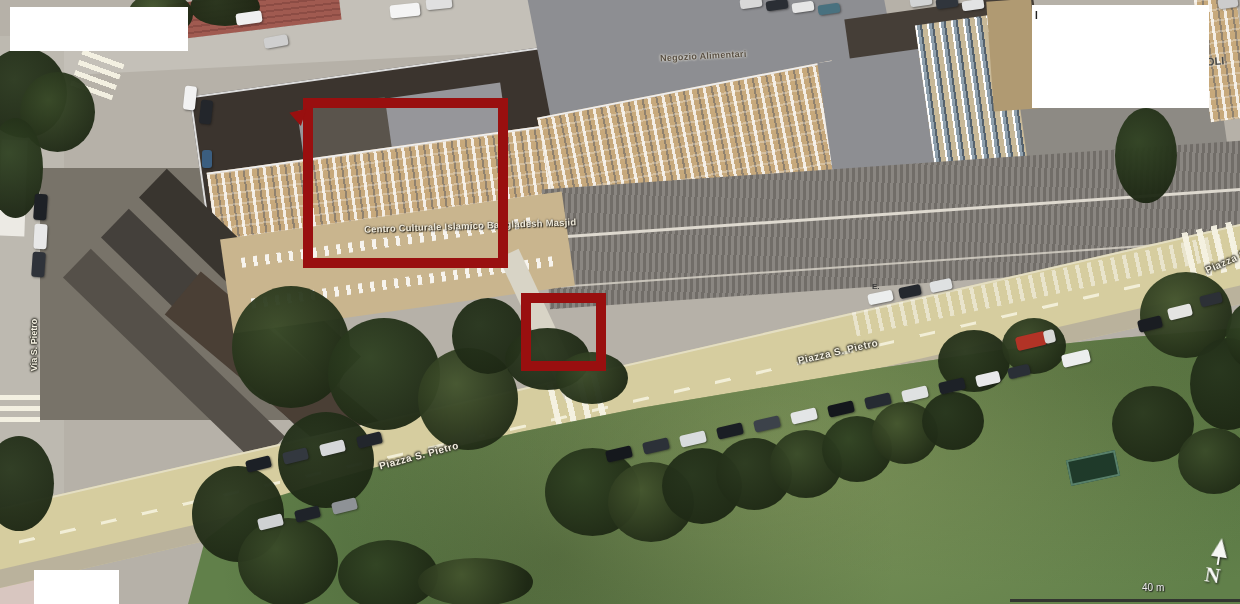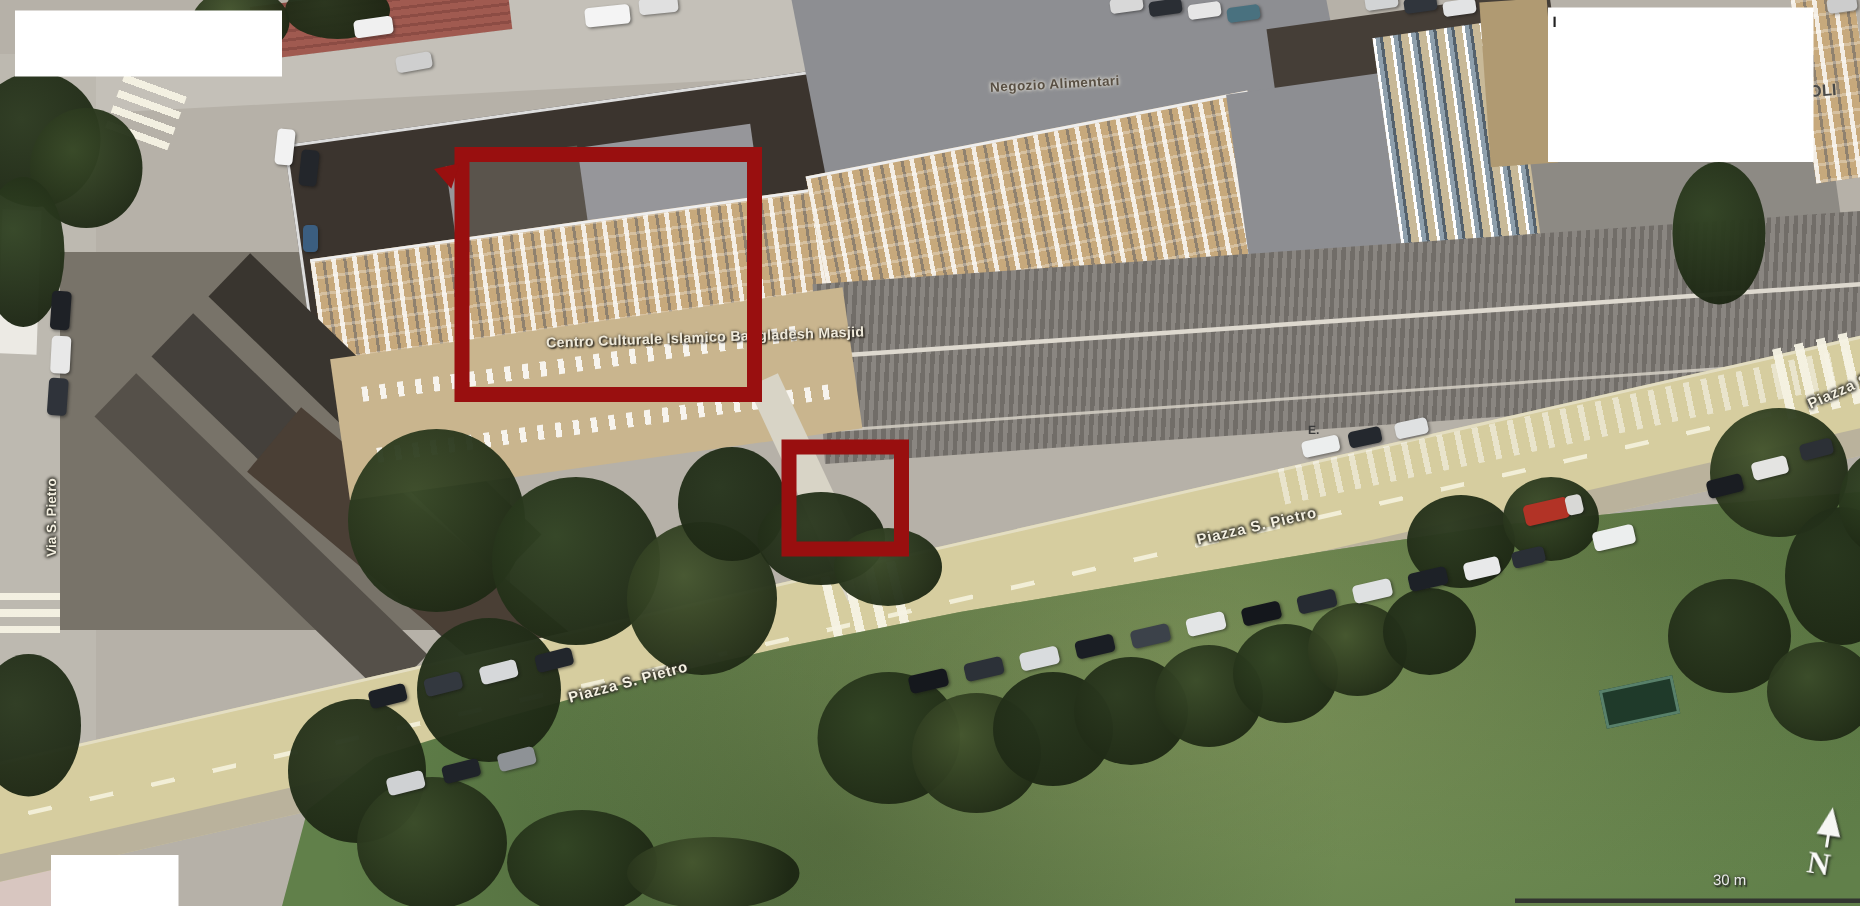--- a/index.html
+++ b/index.html
@@ -214,16 +214,16 @@
 
   <div class="abs" style="left:1196px;top:538px;width:44px;height:62px;z-index:14;transform:rotate(9deg);
               filter:drop-shadow(1px 1px 1px rgba(20,20,20,.9));">
     <div class="abs" style="left:13px;top:0;width:0;height:0;border-left:8px solid transparent;
                 border-right:8px solid transparent;border-bottom:19px solid #f6f6f4;"></div>
     <div class="abs" style="left:20px;top:18px;width:2px;height:9px;background:#f6f6f4;"></div>
     <div class="abs" style="left:10px;top:26px;font-size:21px;font-weight:700;color:#fbfbf9;
                 font-family:'Liberation Serif',serif;">N</div>
   </div>
   <div class="abs" style="left:1142px;top:582px;font-size:10px;color:#eaeaea;z-index:14;
-              text-shadow:0 0 2px #222,1px 1px 1px #222;">30 m</div>
+              text-shadow:0 0 2px #222,1px 1px 1px #222;">40 m</div>
   <div class="abs" style="left:1010px;top:599px;width:230px;height:3px;background:#2e2e2e;opacity:.9;z-index:14;"></div>
 
 </div>
 
 </body></html>

